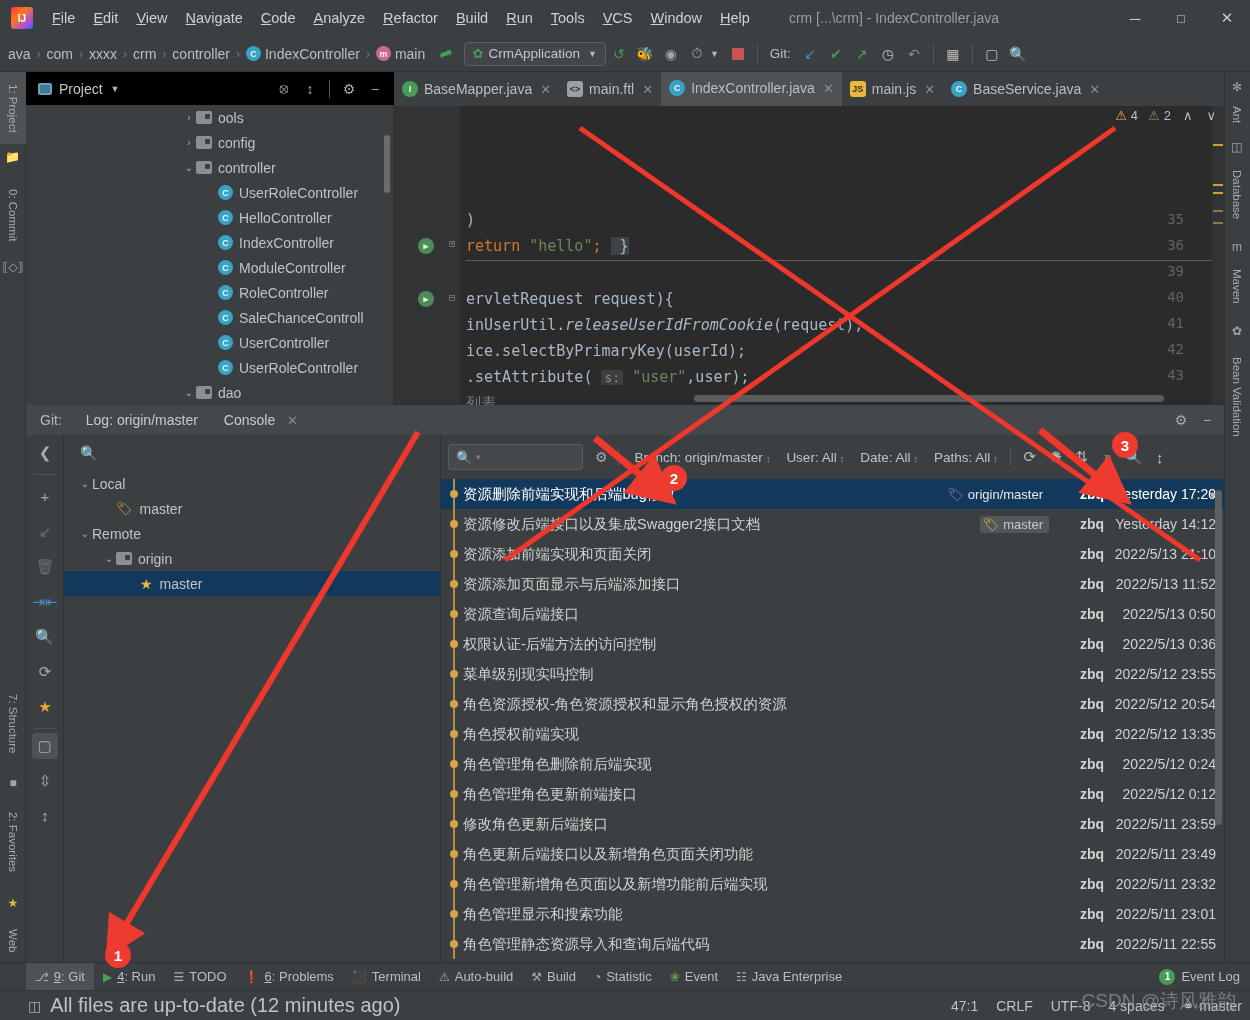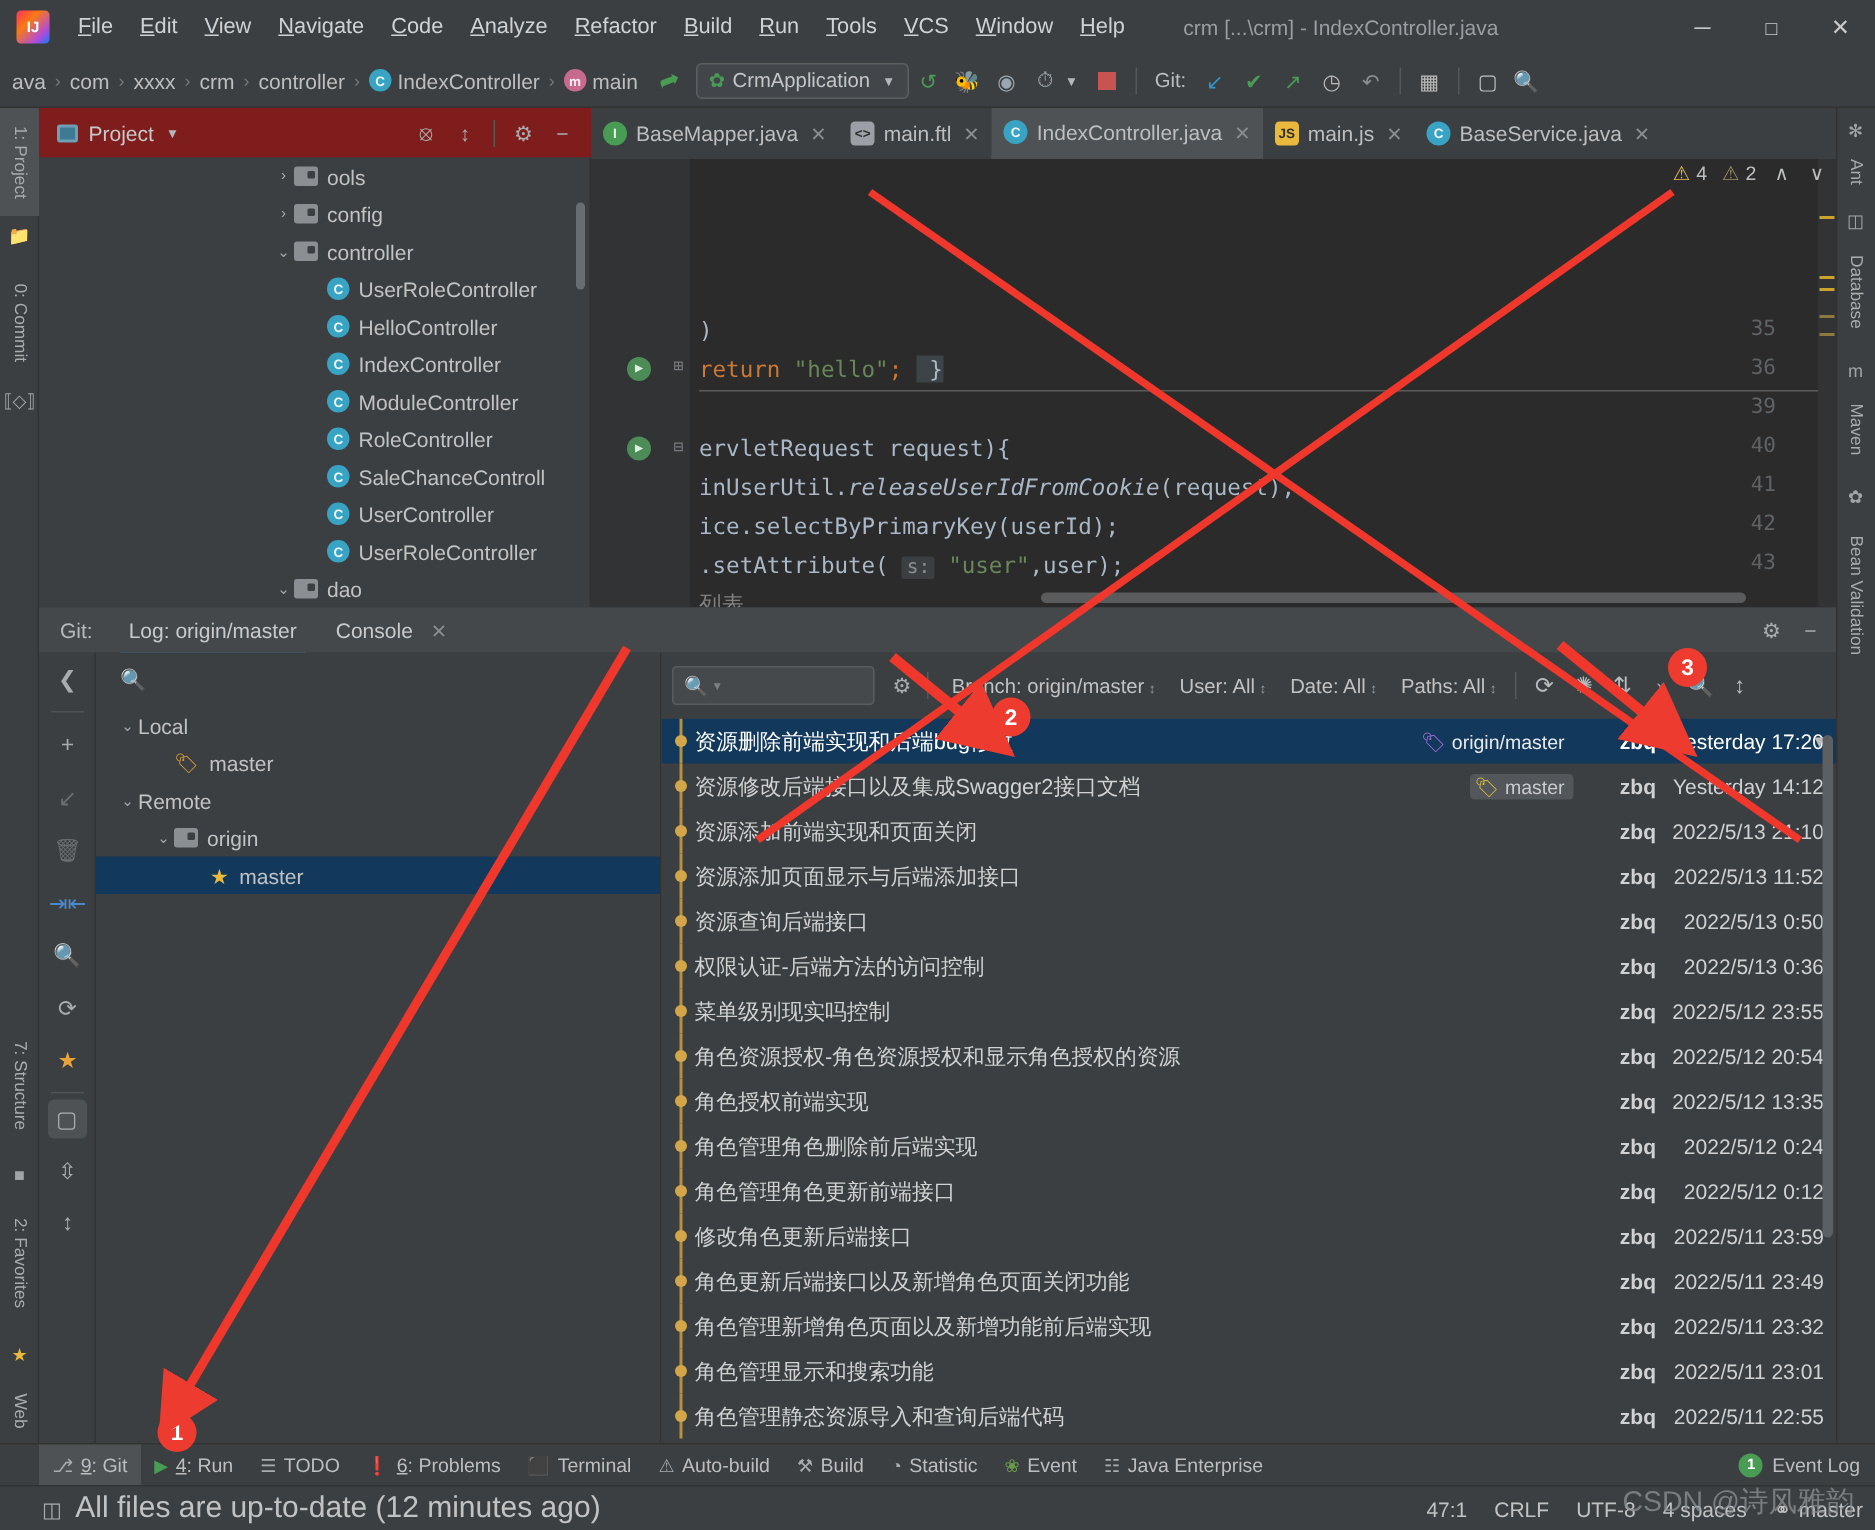--- a/index.html
+++ b/index.html
@@ -69,21 +69,21 @@
     position:absolute;right:0;top:72px;width:26px;height:906px;background:#3c3f41;
     border-left:1px solid #323232;
   }
   .rvtab{
     position:absolute;right:0;width:26px;display:flex;align-items:center;justify-content:center;
     writing-mode:vertical-rl; font-size:11.5px;color:#a9acae;white-space:nowrap;
   }
 
   
   .projhdr{
-    position:absolute;left:26px;top:72px;width:368px;height:33px;background:#7f1d1d;
+    position:absolute;left:26px;top:72px;width:368px;height:33px;background:#000000;
     display:flex;align-items:center;
   }
   .projsq{ width:14px;height:12px;border:2px solid #6f9fb5;background:#3f7a95;margin:0 7px 0 12px;border-radius:2px;}
   .projlabel{ color:#c5c7c9;font-size:14px;}
   .caretdn{ margin-left:8px;color:#b4b6b8;font-size:9px;}
   .projtools{ position:absolute;right:6px;top:0;height:33px;display:flex;align-items:center;}
   .ptool{ width:26px;height:26px;display:flex;align-items:center;justify-content:center;color:#a9acae;font-size:14px;}
 
   .projtree{
     position:absolute;left:26px;top:105px;width:368px;height:300px;background:#3c3f41;

